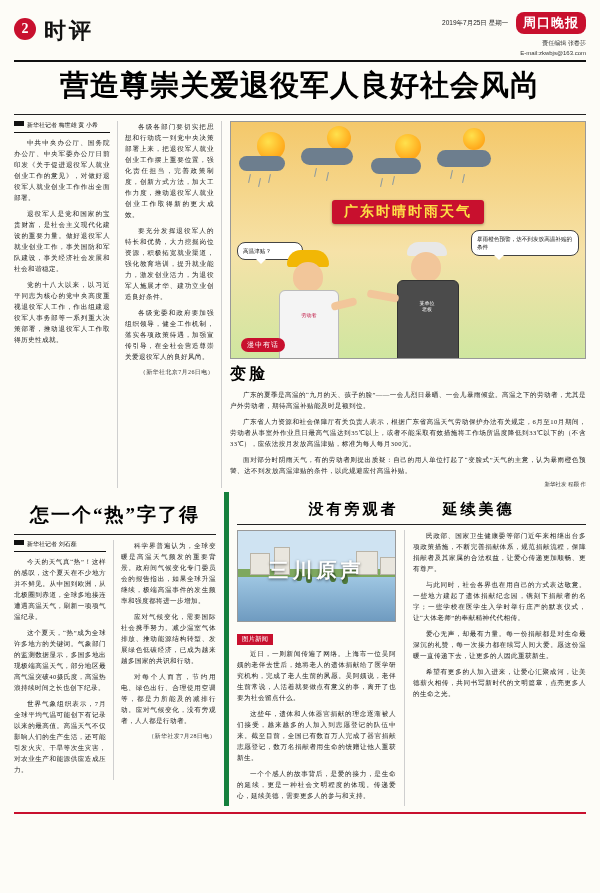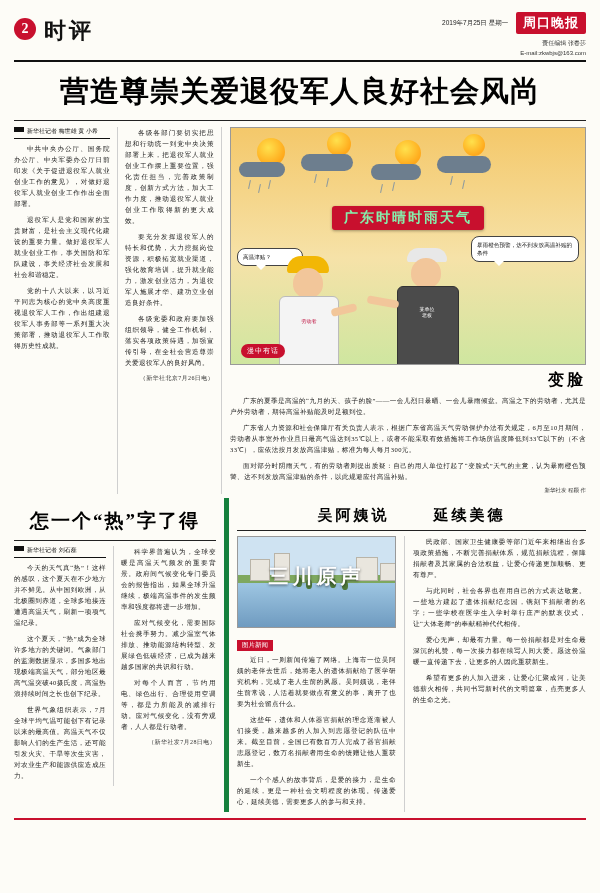--- a/index.html
+++ b/index.html
@@ -21,29 +21,29 @@
   .sectiontitle{
     position:absolute;left:30px;top:4px;font-size:22px;font-weight:bold;letter-spacing:3px;
     font-family:"Liberation Serif",serif;color:#111;
   }
   .mast-right{position:absolute;right:0;top:0;text-align:right;}
   .mast-line1{font-size:6.5px;color:#222;white-space:nowrap;}
   .mast-date{display:inline-block;vertical-align:middle;margin-right:6px;}
   .logo{
     display:inline-block;vertical-align:middle;background:#c8102e;color:#fff;
     font-family:"Liberation Serif",serif;font-weight:bold;font-size:13px;
-    padding:2px 7px;letter-spacing:1px;border-radius:2px;
+    padding:2px 7px;letter-spacing:1px;border-radius:8px;
   }
   .mast-line2{font-size:6px;color:#333;margin-top:5px;white-space:nowrap;}
   .mast-line3{font-size:6px;color:#333;margin-top:2px;white-space:nowrap;}
   .rule-thick{border-top:2px solid #111;margin-top:2px;}
   
   .headline{
     font-family:"Liberation Serif",serif;font-weight:bold;font-size:29px;letter-spacing:1px;
-    text-align:center;margin:10px 0 8px;color:#000;
+    text-align:center;margin:4px 0 8px;color:#000;
   }
   .rule-thin{border-top:1px solid #222;}
   
   .cols{display:flex;margin-top:6px;}
   .col{box-sizing:border-box;}
   .colA{width:104px;padding-right:7px;border-right:1px solid #cfcfcf;}
   .colB{width:104px;padding:0 7px;border-right:1px solid #cfcfcf;}
   .colC{flex:1;padding-left:8px;}
   .byline{font-size:6px;color:#111;border-bottom:1px solid #111;padding-bottom:2px;display:block;margin-bottom:4px;}
   .byline-bar{display:inline-block;width:10px;height:5px;background:#111;margin-right:3px;vertical-align:1px;}
@@ -52,21 +52,21 @@
   .body p{margin:0 0 5px;text-indent:13px;}
   .src{font-size:6px;text-align:right;color:#333;margin-top:3px;}
   
   .cartoon{position:relative;width:100%;height:238px;border:1px solid #999;box-sizing:border-box;overflow:hidden;
            background:linear-gradient(#f4c86a,#f6e2a8 55%,#cfe6a0);}
   .sun{position:absolute;border-radius:50%;background:radial-gradient(circle at 40% 35%,#ffe14d,#ffa91b 70%);}
   .cloud{position:absolute;background:#6d7e8e;border-radius:14px;}
   .cloud:before,.cloud:after{content:"";position:absolute;background:#6d7e8e;border-radius:50%;}
   .rain{position:absolute;width:1px;height:9px;background:#6f8aa6;opacity:.8;transform:rotate(12deg);}
   .banner{
-    position:absolute;left:50%;transform:translateX(-50%);top:78px;background:#c8102e;color:#86efac;
+    position:absolute;left:50%;transform:translateX(-50%);top:78px;background:#c8102e;color:#fde047;
     font-family:"Liberation Serif",serif;font-weight:bold;font-size:14px;padding:3px 12px;
     letter-spacing:2px;border-radius:3px;box-shadow:0 1px 3px rgba(0,0,0,.35);white-space:nowrap;
   }
   .bubble{
     position:absolute;background:#fff;border:1px solid #444;border-radius:8px;font-size:5.6px;
     line-height:8px;color:#111;padding:4px 5px;font-family:"Liberation Serif",serif;
   }
   .bubble:after{content:"";position:absolute;width:0;height:0;border:5px solid transparent;}
   .b1{left:6px;top:120px;width:54px;}
   .b1:after{border-top-color:#fff;left:18px;bottom:-10px;}
@@ -78,21 +78,21 @@
   .hat2{background:#e8e8e8;}
   .torso{position:absolute;background:#f4f4f4;border-radius:6px 6px 0 0;border:1px solid #bbb;}
   .torso2{background:#4b4b4b;border-color:#333;}
   .arm{position:absolute;background:#f2c69a;border-radius:4px;}
   .tag{position:absolute;font-size:5px;color:#222;font-family:"Liberation Serif",serif;text-align:center;}
   .caption-red{
     position:absolute;left:10px;bottom:6px;background:#c8102e;color:#fff;font-size:7px;
     padding:2px 6px;font-family:"Liberation Serif",serif;letter-spacing:1px;border-radius:7px;
   }
   .cartoon-title{
-    text-align:right;font-family:Liberation Serif, serif;font-weight:bold;font-size:16px;
+    text-align:left;font-family:Liberation Serif, serif;font-weight:bold;font-size:16px;
     letter-spacing:3px;margin:5px 0 4px;
   }
   .photo-credit{font-size:5.5px;text-align:right;color:#333;}
   
   .mid-head{
     font-family:"Liberation Serif",serif;font-weight:bold;font-size:19px;text-align:center;
     letter-spacing:2px;margin:10px 0 6px;
   }
   .sub-heads{display:flex;justify-content:center;gap:44px;margin:8px 0 5px;}
   .sub-head{font-family:"Liberation Serif",serif;font-weight:bold;font-size:15px;letter-spacing:3px;}
@@ -239,21 +239,21 @@
             <p>应对气候变化，需要国际社会携手努力。减少温室气体排放、推动能源结构转型、发展绿色低碳经济，已成为越来越多国家的共识和行动。</p>
             <p>对每个人而言，节约用电、绿色出行、合理使用空调等，都是力所能及的减排行动。应对气候变化，没有旁观者，人人都是行动者。</p>
             <div class="src">（新华社发7月28日电）</div>
           </div>
         </div>
       </div>
     </div>
 
     <div style="flex:1;padding-left:8px;box-sizing:border-box;">
       <div class="sub-heads">
-        <div class="sub-head">吴阿姨说</div>
+        <div class="sub-head">没有旁观者</div>
         <div class="sub-head">延续美德</div>
       </div>
       <div class="rule-thin"></div>
 
       <div style="display:flex;margin-top:5px;">
         <div style="width:168px;padding-right:8px;box-sizing:border-box;border-right:1px solid #cfcfcf;">
           <div class="photo">
             <div class="bank"></div>
             <div class="water"></div>
             <div class="bldg" style="left:12px;top:22px;width:18px;height:20px;"></div>

